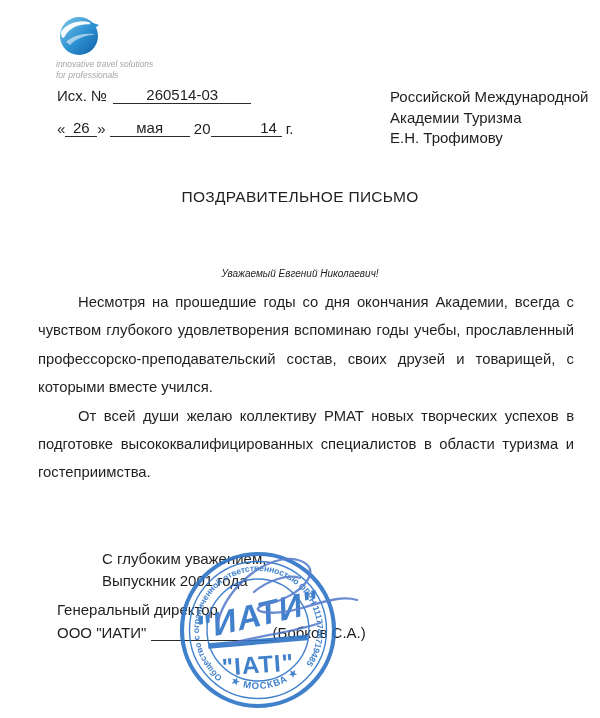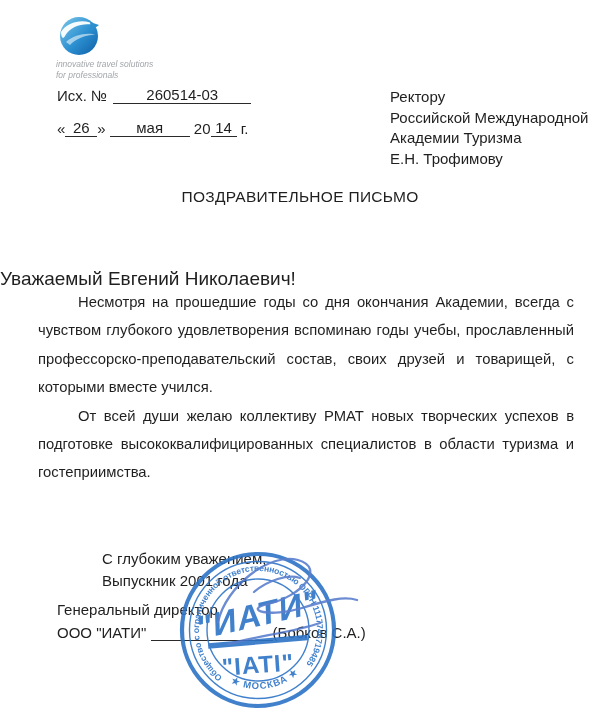--- a/index.html
+++ b/index.html
@@ -14,26 +14,26 @@
   .brand{font-size:42px;font-weight:bold;color:#2095d3;letter-spacing:-2px;line-height:46px;margin-left:3px;}
   .tagline{width:108px;text-align:left;font-style:italic;color:#a2a6aa;font-size:8.5px;line-height:11px;margin-top:1px;}
   
   .ref-block{position:absolute;left:57px;top:86px;font-size:15px;}
   .ref-line{white-space:nowrap;}
   .date-line{margin-top:15px;white-space:nowrap;}
   .blank{display:inline-block;border-bottom:1.5px solid #2b2b2b;text-align:center;vertical-align:bottom;line-height:17px;}
   .b-ref{width:138px;margin-left:6px;}
   .b-day{width:32px;}
   .b-month{width:80px;margin-left:4px;}
-  .b-year{width:26px;}
+  .b-year{width:26px;padding-left:45px;}
   
   .recipient{position:absolute;left:390px;top:87px;font-size:15px;line-height:20.5px;}
   
   .title{position:absolute;left:0;top:188px;width:100%;text-align:center;font-size:15.5px;font-weight:normal;letter-spacing:0.3px;}
-  .salutation{position:absolute;left:0;top:268px;width:100%;font-size:19px;}
+  .salutation{position:absolute;left:0;top:268px;width:100%;text-align:center;font-size:10px;font-style:italic;}
   
   .body-text{position:absolute;left:38px;top:288px;width:536px;font-size:14.8px;line-height:28.4px;text-align:justify;}
   .body-text p{margin:0;text-indent:40px;}
   
   .closing{position:absolute;left:57px;top:548px;font-size:15px;line-height:22px;margin-left:45px;}
   .sig-role{position:absolute;left:57px;top:601px;font-size:15px;}
   .sig-row{position:absolute;left:57px;top:624px;font-size:15px;white-space:nowrap;z-index:1;}
   .b-sign{width:122px;border-bottom:1.5px solid #2b2b2b;display:inline-block;vertical-align:bottom;line-height:17px;}
   
   .stamp{position:absolute;left:158px;top:546px;z-index:2;opacity:0.9;}
@@ -74,21 +74,20 @@
       <span>Исх. №</span><span class="blank b-ref">260514-03</span>
     </div>
     <div class="date-line">
       <span>«</span><span class="blank b-day">26</span><span>»</span><span class="blank b-month">мая</span>
       <span>20</span><span class="blank b-year">14</span>
       <span>г.</span>
     </div>
   </div>
 
   <div class="recipient">
-    <div>Ректору</div>
     <div>Российской Международной</div>
     <div>Академии Туризма</div>
     <div>Е.Н. Трофимову</div>
   </div>
 
   <div class="title">ПОЗДРАВИТЕЛЬНОЕ ПИСЬМО</div>
 
   <div class="salutation">Уважаемый Евгений Николаевич!</div>
 
   <div class="body-text">

